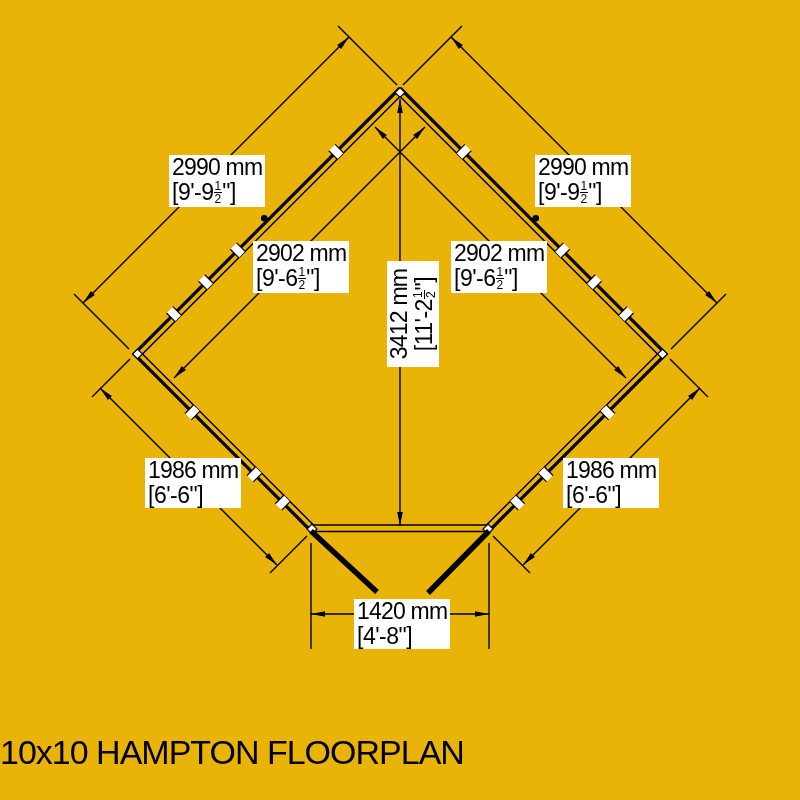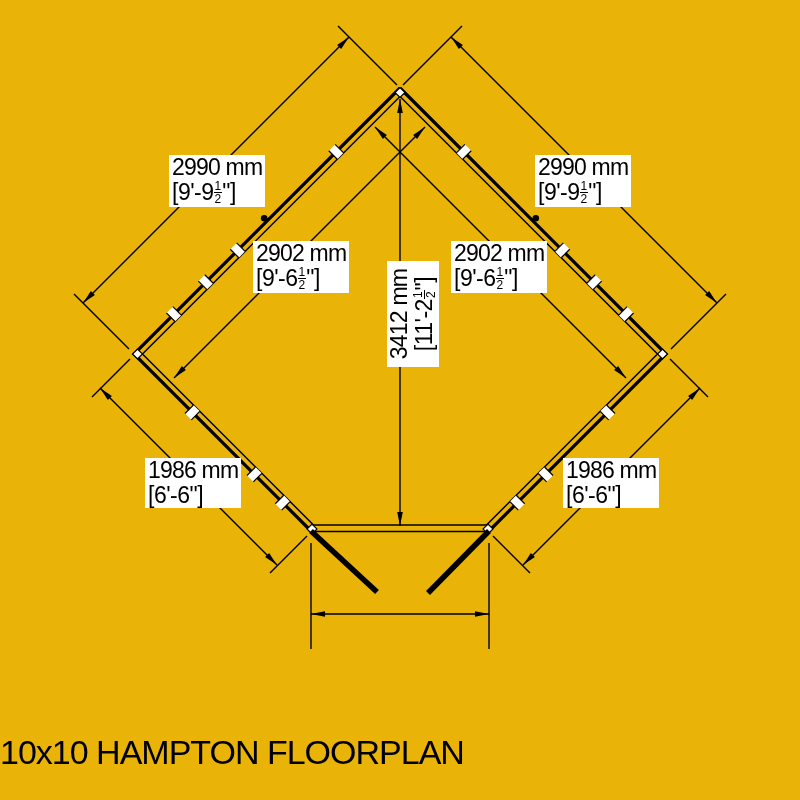--- a/index.html
+++ b/index.html
@@ -235,16 +235,20 @@
   <div class="dim-label" style="left:145px; top:458px;">
     <div class="metric">1986 mm</div>
     <div class="imperial">[6'-6"]</div>
   </div>
 
   <div class="dim-label" style="left:563px; top:458px;">
     <div class="metric">1986 mm</div>
     <div class="imperial">[6'-6"]</div>
   </div>
 
+  <div class="dim-label" style="left:354px; top:599px;">
+    <div class="metric">1420 mm</div>
+    <div class="imperial">[4'-8"]</div>
+  </div>
 
   <div class="title">10x10 HAMPTON FLOORPLAN</div>
 
 </div>
 
 </body></html>

